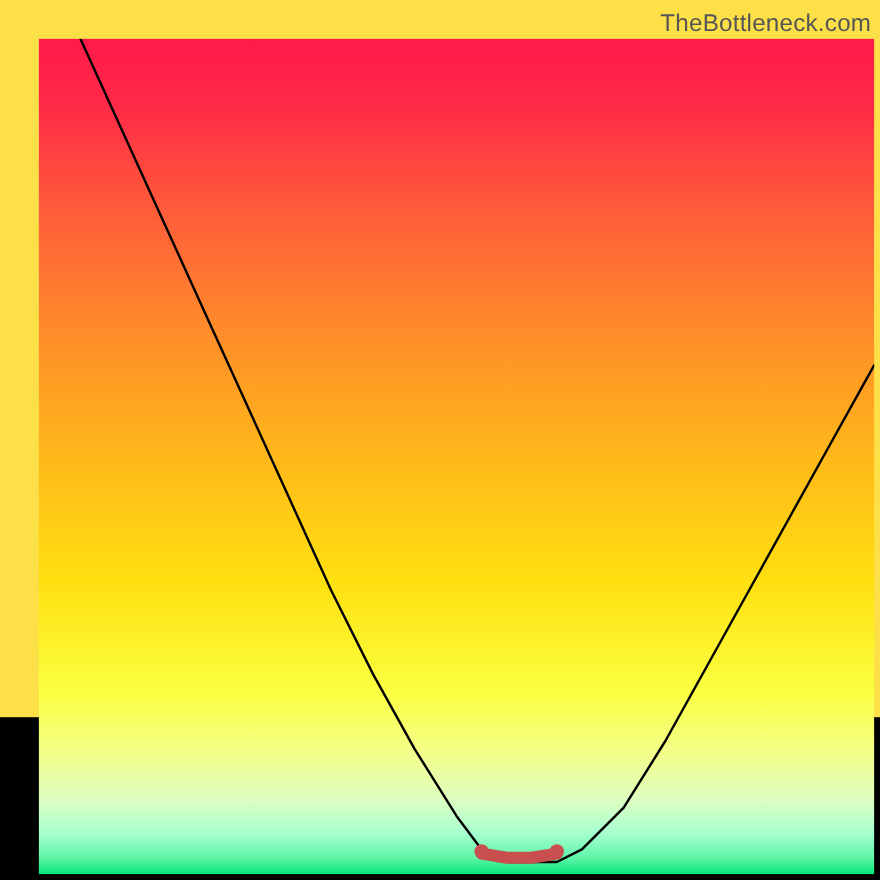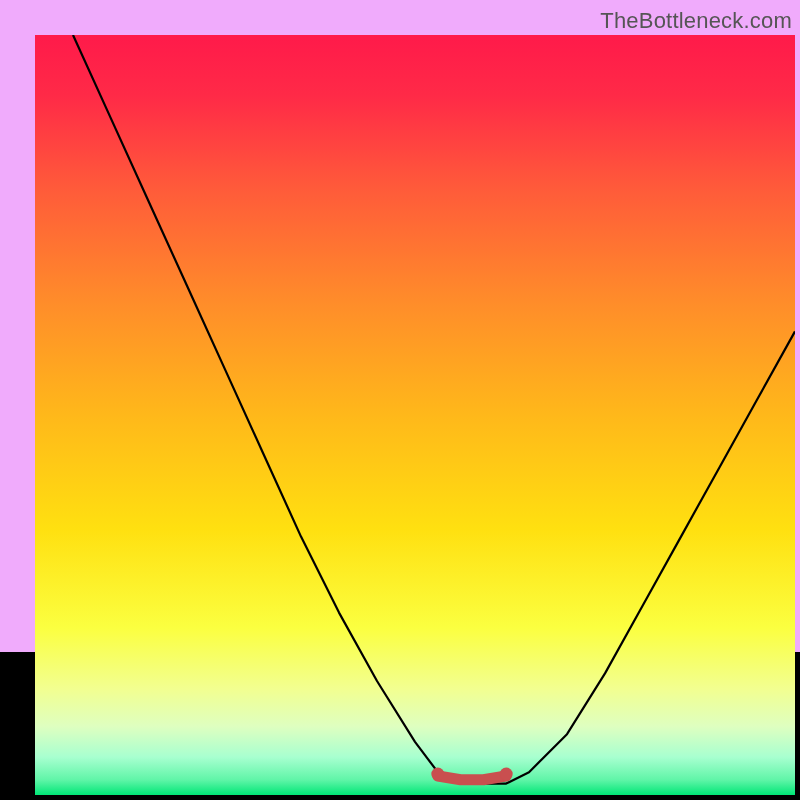--- a/index.html
+++ b/index.html
@@ -1,21 +1,21 @@
 <!DOCTYPE html>
 <html><head>
 <meta charset="utf-8">
 <style>
   * { margin: 0; padding: 0; box-sizing: border-box; }
   html, body { width: 800px; height: 800px; overflow: hidden; background: #000; }
   .chart-container {
     position: relative;
     width: 800px;
     height: 652px;
-    background: #f0abfc;
+    background: #fde047;
   }
   .plot-area {
     position: absolute;
     left: 35px;
     top: 35px;
     width: 760px;
     height: 760px;
     overflow: hidden;
   }
   .gradient-bg {

